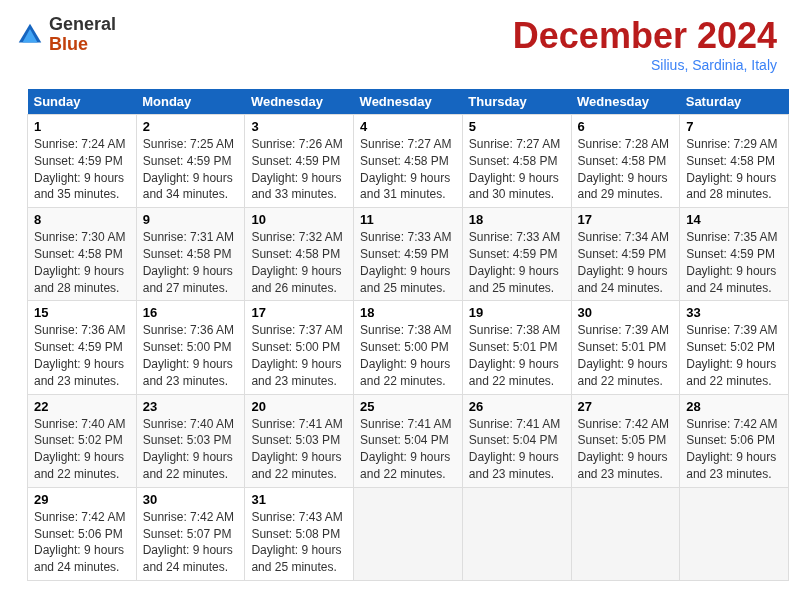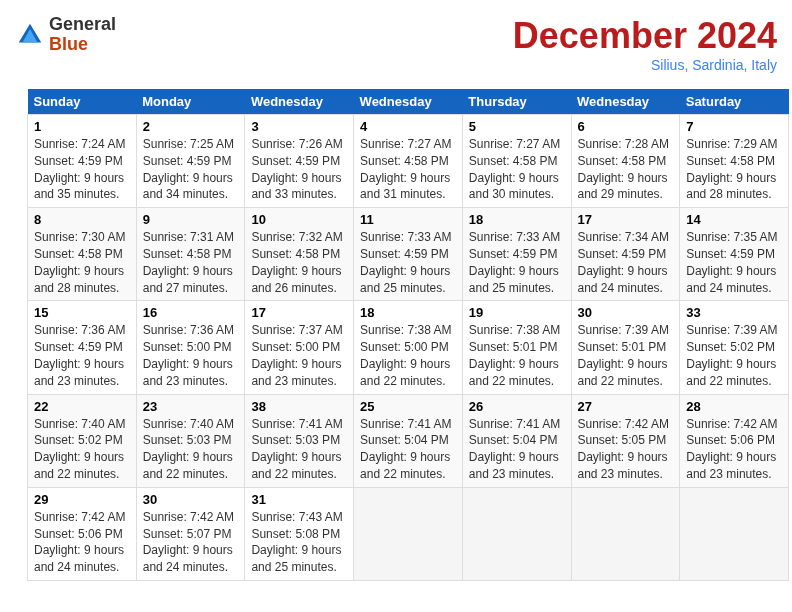--- a/index.html
+++ b/index.html
@@ -309,21 +309,21 @@
       </td>
           <td>
         <span class="day-num">23</span>
         <div class="cell-text">
           Sunrise: 7:40 AM<br>
           Sunset: 5:03 PM<br>
           Daylight: 9 hours and 22 minutes.
         </div>
       </td>
           <td>
-        <span class="day-num">38</span>
+        <span class="day-num">20</span>
         <div class="cell-text">
           Sunrise: 7:41 AM<br>
           Sunset: 5:03 PM<br>
           Daylight: 9 hours and 22 minutes.
         </div>
       </td>
           <td>
         <span class="day-num">25</span>
         <div class="cell-text">
           Sunrise: 7:41 AM<br>

